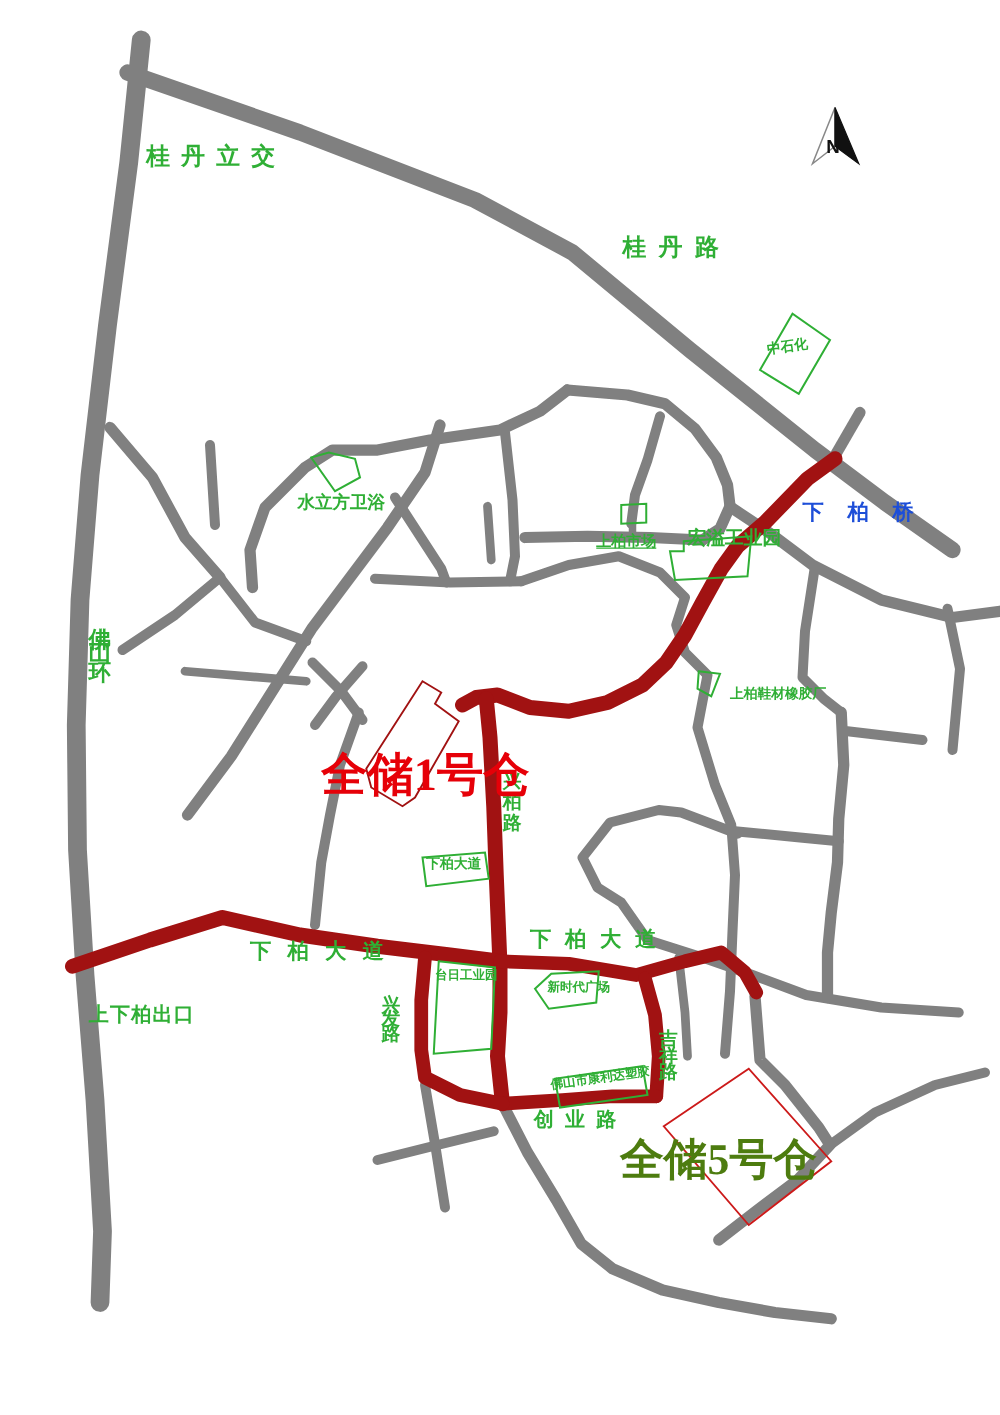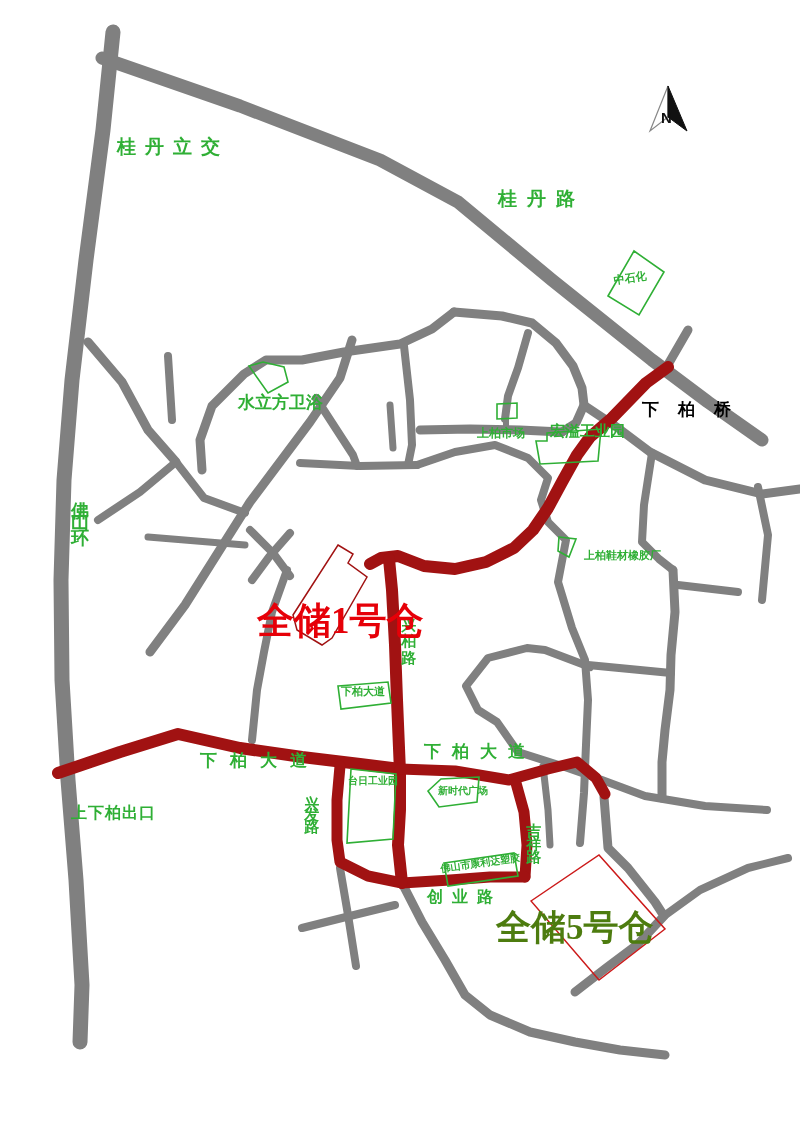--- a/index.html
+++ b/index.html
@@ -77,26 +77,26 @@
     <g id="layer-wh">
         <polygon points="338,545 353,554 348,563 367,577 332,638 322,645 297,630 293,615" fill="none" stroke="#A11212" stroke-width="1.5"></polygon>
         <polygon points="531,901 599,855 665,929 599,980" fill="none" stroke="#CC1A1A" stroke-width="1.5"></polygon>
       </g>
     <g id="layer-compass">
         <polygon points="668,86 650,131 668,117" fill="#ffffff" stroke="#888888" stroke-width="1.2"></polygon>
         <polygon points="668,86 687,131 668,117" fill="#111111" stroke="#111111" stroke-width="1"></polygon>
       </g>
   </svg>
   <div id="labels">
-      <div class="map-label" style="left: 117px; top: 116px; font-size: 19px; color: rgb(47, 175, 53); letter-spacing: 9px; margin-top: 21px;">桂丹立交</div>
+      <div class="map-label" style="left: 117px; top: 116px; font-size: 19px; color: rgb(47, 175, 53); letter-spacing: 9px;">桂丹立交</div>
       <div class="map-label" style="left: 498px; top: 189px; font-size: 19px; color: rgb(47, 175, 53); letter-spacing: 10px; text-align: right;">桂丹路</div>
-      <div class="map-label" style="left: 642px; top: 401px; font-size: 17px; color: #000000; letter-spacing: 19px;">下柏桥</div>
+      <div class="map-label" style="left: 642px; top: 401px; font-size: 17px; color: #1d4ed8; letter-spacing: 19px;">下柏桥</div>
       <div class="map-label" style="left: 613px; top: 275px; font-size: 11px; color: rgb(47, 175, 53); transform: rotate(-8deg);">中石化</div>
-      <div class="map-label" style="left: 238px; top: 394px; font-size: 17px; color: rgb(47, 175, 53); text-align: center;">水立方卫浴</div>
-      <div class="map-label" style="left: 477px; top: 427px; font-size: 12px; color: rgb(47, 175, 53);">上柏市场</div>
+      <div class="map-label" style="left: 238px; top: 394px; font-size: 14px; color: rgb(47, 175, 53); text-align: center;">水立方卫浴</div>
+      <div class="map-label" style="left: 477px; top: 427px; font-size: 12px; color: rgb(47, 175, 53); text-decoration: underline;">上柏市场</div>
       <div class="map-label" style="left: 550px; top: 423px; font-size: 15px; color: rgb(47, 175, 53);">宏溢工业园</div>
       <div class="map-label" style="left: 584px; top: 550px; font-size: 11px; color: rgb(47, 175, 53);">上柏鞋材橡胶厂</div>
       <div class="map-label vert" style="left: 70px; top: 488px; font-size: 18px; color: rgb(47, 175, 53); letter-spacing: 9px;">佛山一环</div>
       <div class="map-label" style="left: 341px; top: 686px; font-size: 11px; color: rgb(47, 175, 53);">下柏大道</div>
       <div class="map-label vert" style="left: 401px; top: 604px; font-size: 15px; color: rgb(47, 175, 53); letter-spacing: 17px;">兴柏路</div>
       <div class="map-label" style="left: 200px; top: 752px; font-size: 17px; color: rgb(47, 175, 53); letter-spacing: 13px;">下柏大道</div>
       <div class="map-label" style="left: 71px; top: 790px; font-size: 16px; color: rgb(47, 175, 53); letter-spacing: 1px; margin-top: 15px;">上下柏出口</div>
       <div class="map-label vert" style="left: 304px; top: 783px; font-size: 15px; color: rgb(47, 175, 53); letter-spacing: 12px;">兴发路</div>
       <div class="map-label" style="left: 348px; top: 776px; font-size: 10px; color: rgb(47, 175, 53);">台日工业园</div>
       <div class="map-label" style="left: 438px; top: 786px; font-size: 10px; color: rgb(47, 175, 53); font-family: Liberation Serif, serif;">新时代广场</div>

